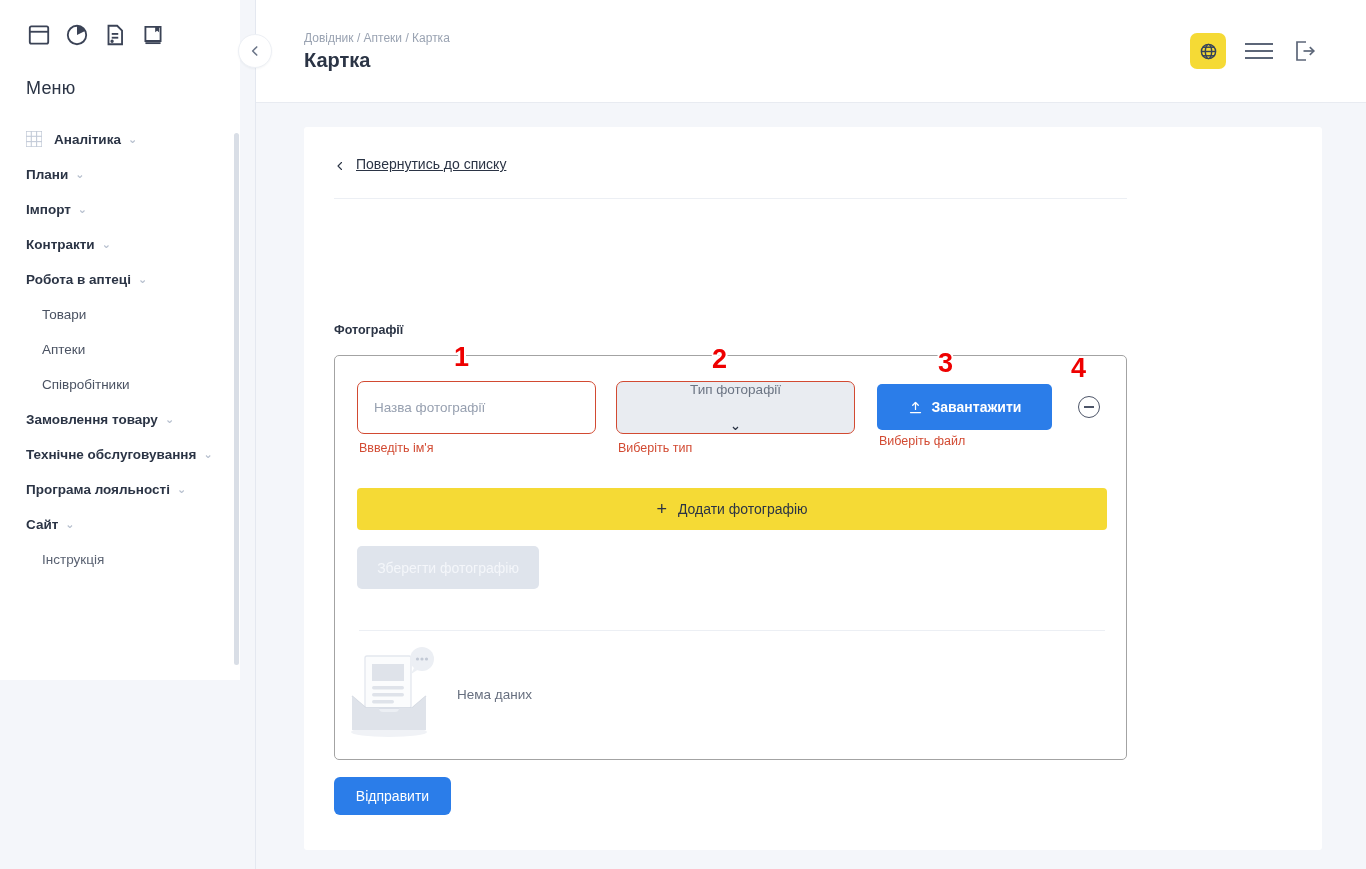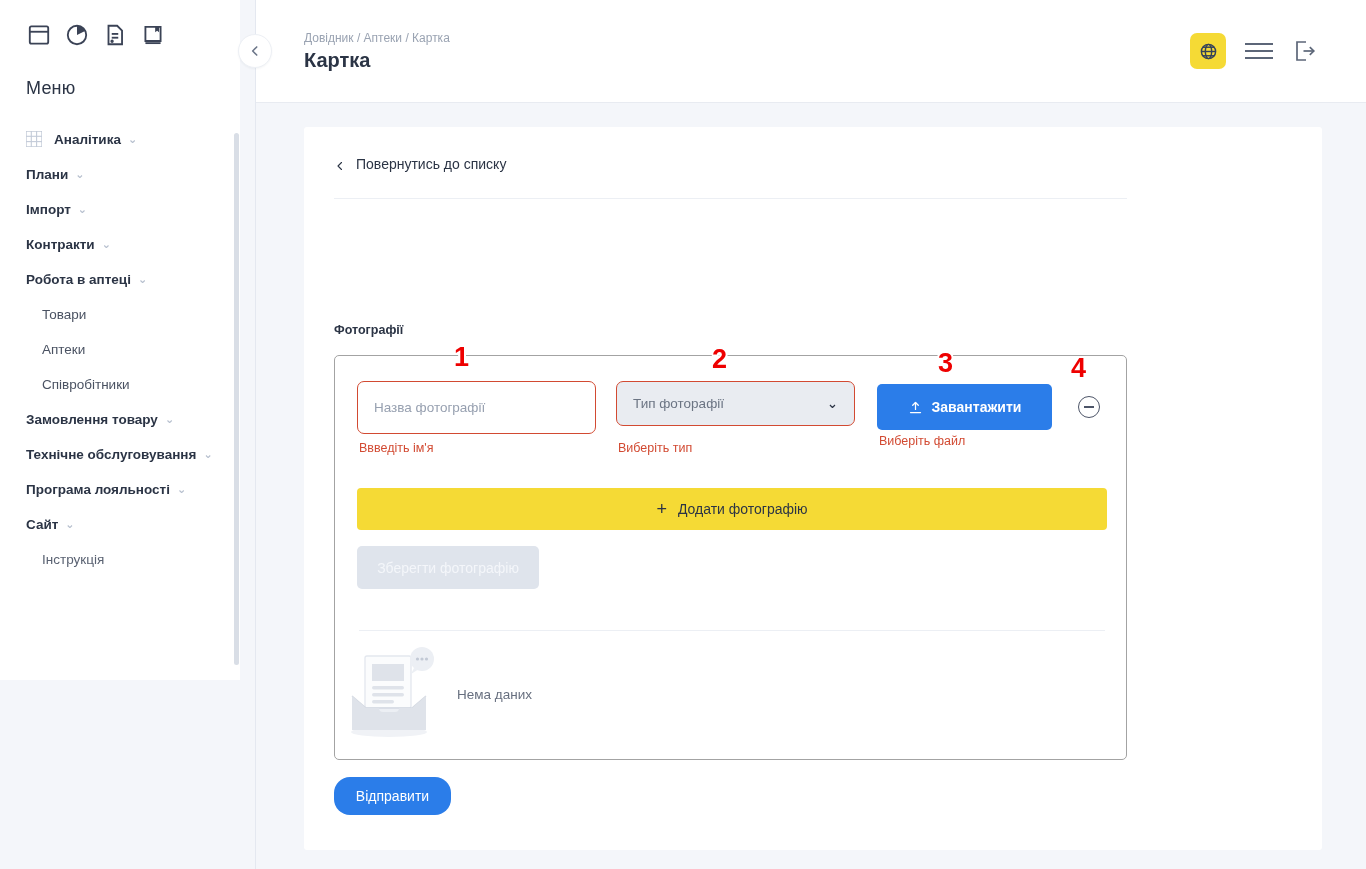--- a/index.html
+++ b/index.html
@@ -91,21 +91,21 @@
 
   
   #content-card {
     position: absolute; left: 304px; top: 127px;
     width: 1018px; height: 723px;
     background: #fff; border-radius: 3px;
   }
   #back-link {
     display: flex; align-items: flex-end; gap: 10px;
     position: absolute; left: 30px; top: 29px;
-    font-size: 14px; color: #2b3445; cursor: pointer;
+    font-size: 14px; color: #2b3445; cursor: pointer; text-decoration: underline;
   }
   #back-link svg { width: 12px; height: 12px; color: #2b3445; }
   #card-rule {
     position: absolute; left: 30px; top: 71px; width: 793px; height: 1px;
     background: #eceff4;
   }
   #tabs {
     position: absolute; left: 30px; top: 97px;
     width: 793px; display: flex; gap: 0;
     border-bottom: 1px solid #eceff4;
@@ -135,26 +135,27 @@
   .field { position: relative; }
   #name-input {
     width: 239px; height: 53px;
     border: 1px solid #d24a32; border-radius: 7px;
     padding: 0 16px; font-size: 13.5px; color: #2b3445;
     background: #fff; outline: none;
     font-family: "Liberation Sans", sans-serif;
   }
   #name-input::placeholder { color: #97a0b0; }
   #type-select {
-    width: 239px; height: 45px;
+    width: 239px; height: 53px;
     border: 1px solid #d24a32; border-radius: 7px;
-    padding: 11px 16px; font-size: 13.5px;
+    padding: 0 16px; font-size: 13.5px;
     background: #e9ecf1; color: #6b7483;
     display: flex; align-items: center; justify-content: space-between;
     cursor: pointer;
+    flex-direction: column;
   }
   #type-select .chev { color: #2b3445; font-weight: 700; font-size: 13px; }
   .err {
     position: absolute; left: 2px; top: 60px;
     font-size: 12.5px; color: #d24a32; white-space: nowrap;
   }
   #upload-btn {
     width: 175px; height: 46px; margin-top: 3px;
     background: #2b7de9; border: none; border-radius: 5px;
     color: #fff; font-size: 14px; font-weight: 700;
@@ -193,21 +194,21 @@
   #empty-state {
     position: absolute; left: 0; top: 290px; width: 793px;
     display: flex; flex-direction: row; align-items: center; gap: 14px;
   }
   #empty-text { font-size: 13.5px; color: #676f7f; }
 
   
   #submit-btn {
     position: absolute; left: 30px; top: 650px;
     width: 117px; height: 38px;
-    background: #2b7de9; border: none; border-radius: 16px;
+    background: #2b7de9; border: none; border-radius: 6px;
     color: #fff; font-size: 14px; cursor: pointer;
     font-family: "Liberation Sans", sans-serif;
   }
 
   
   .anno {
     position: absolute; z-index: 40;
     font-size: 27px; font-weight: 700; color: #ee0000;
     font-family: "Liberation Sans", sans-serif; line-height: 1;
     text-shadow: 1.5px 1.5px 0 #fff, -1.5px 1.5px 0 #fff,

